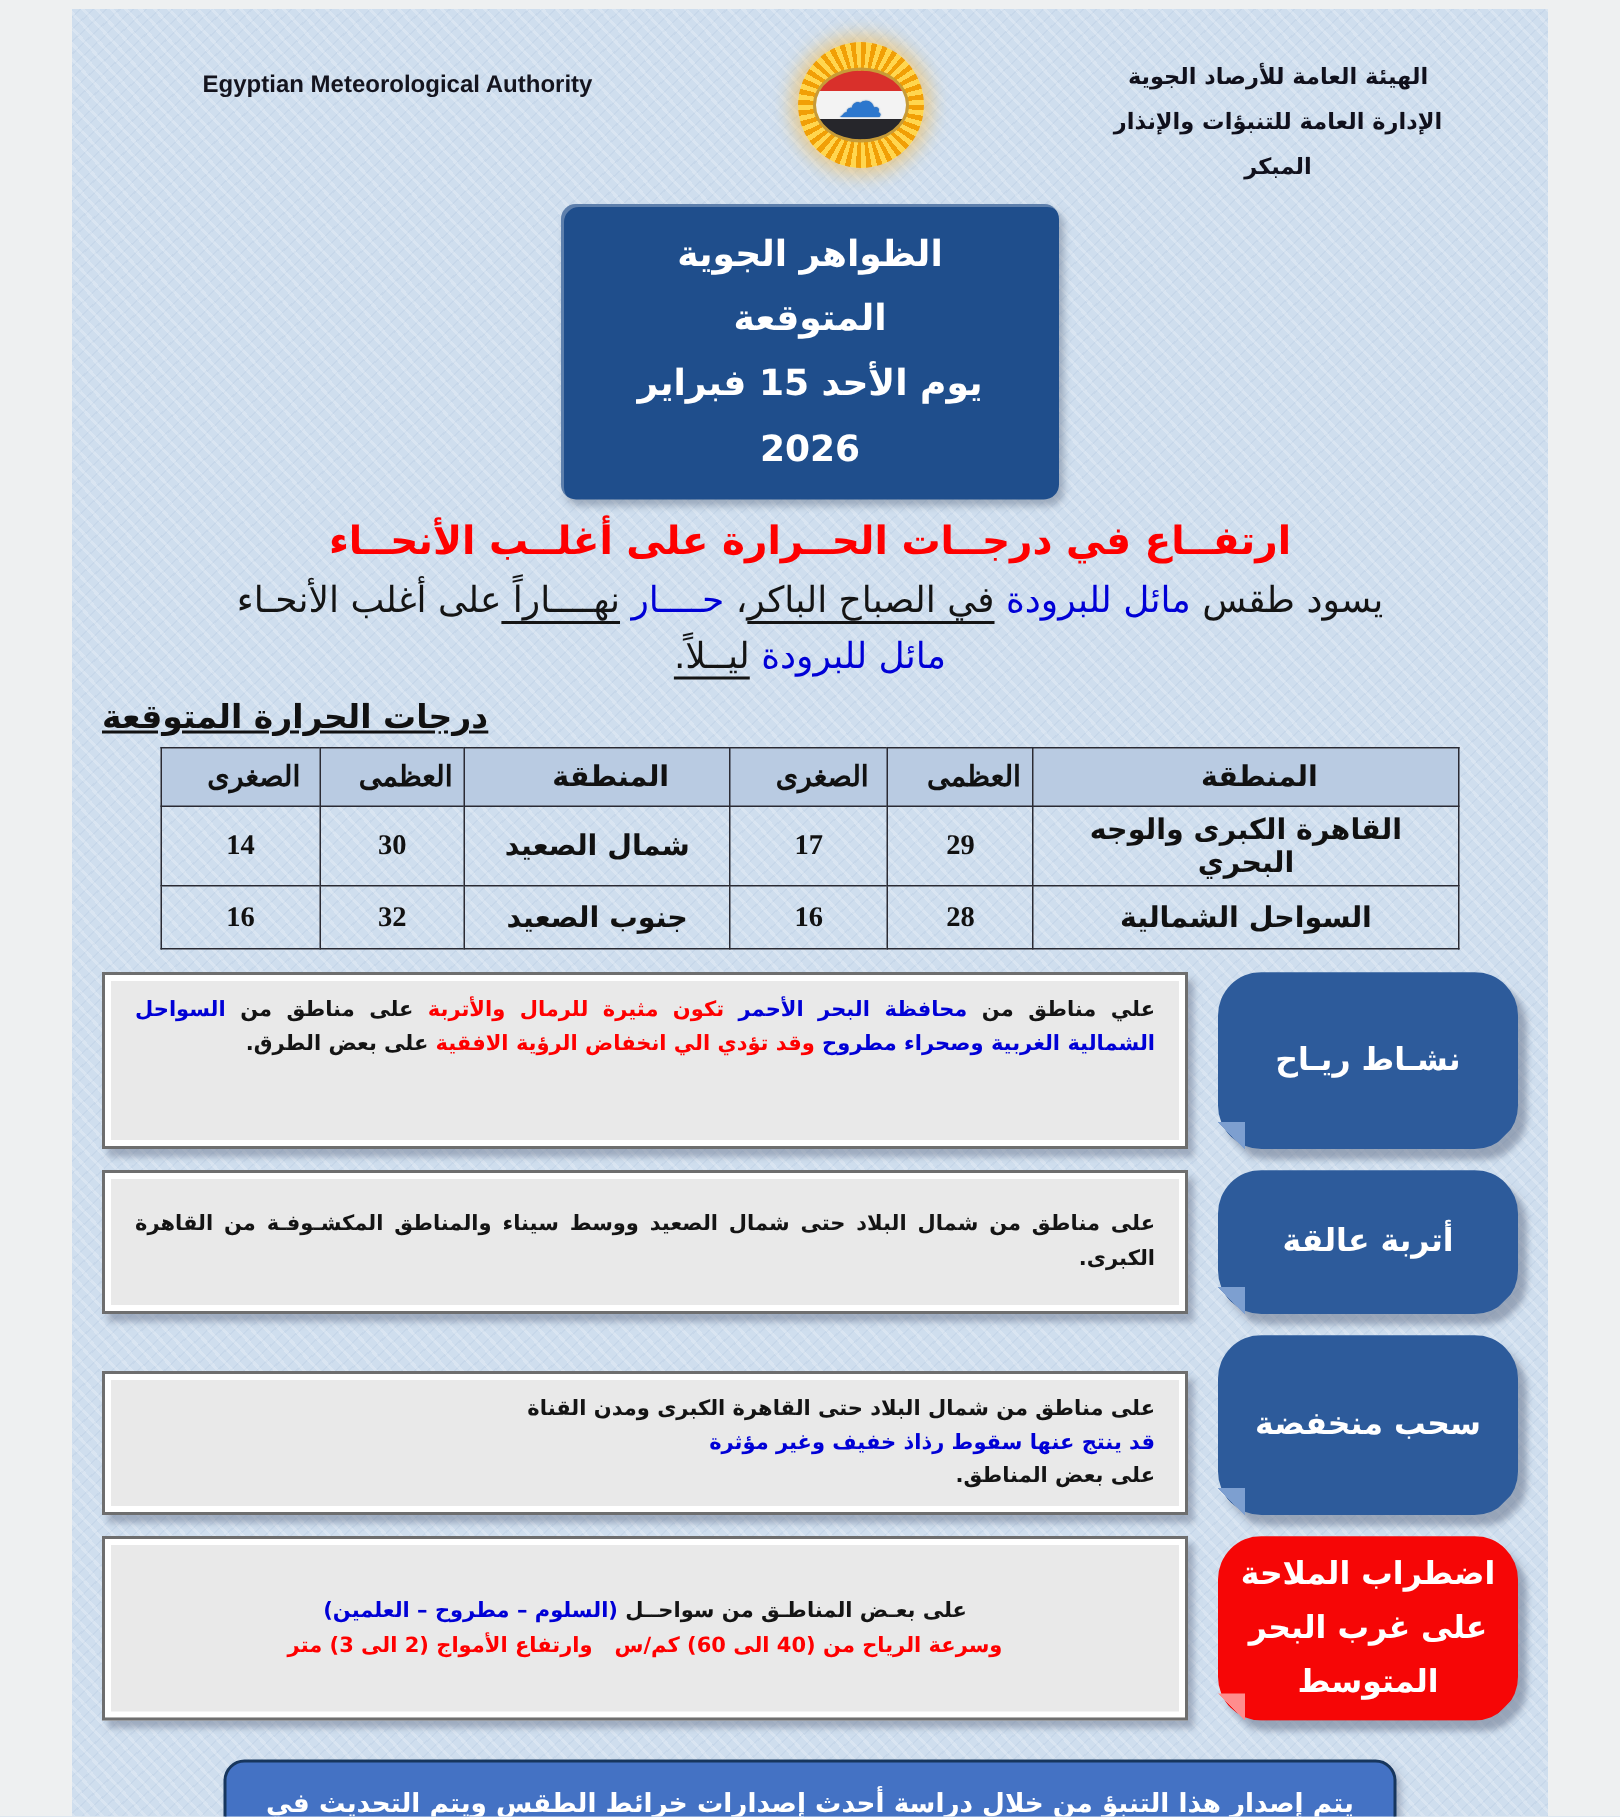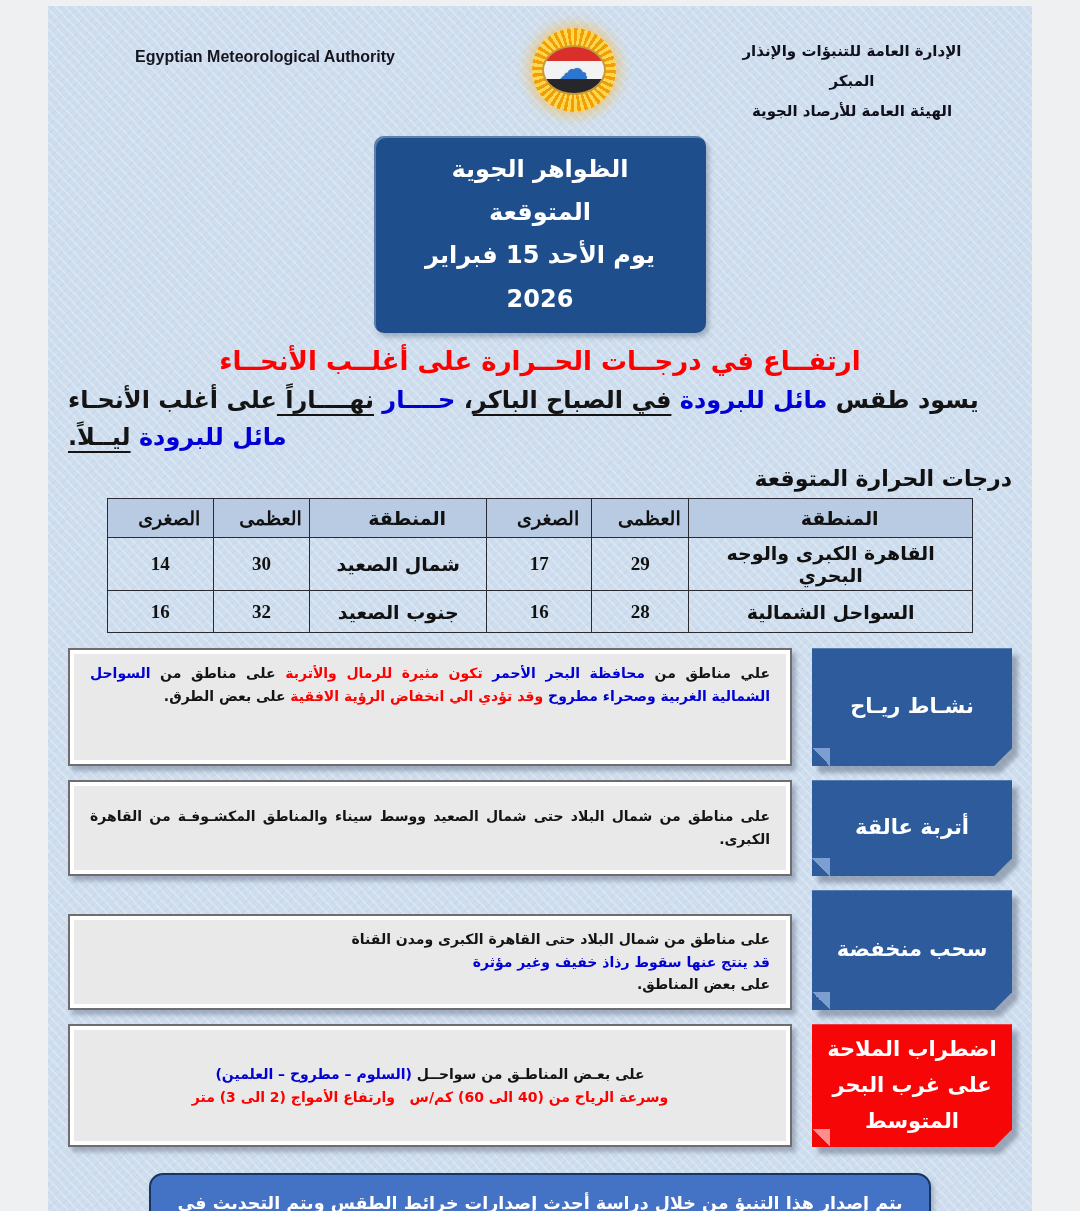--- a/index.html
+++ b/index.html
@@ -38,48 +38,48 @@
 
   
   .title-box{width:332px;margin:4px auto 0;background:#1f4e8c;border-radius:10px;
         color:#ffffff;text-align:center;font-weight:bold;font-size:24px;line-height:1.8;
         padding:12px 25px;box-sizing:border-box;direction:rtl;
         box-shadow:inset 2px 2px 0 rgba(255,255,255,.28), 3px 4px 5px rgba(96,108,130,.45);}
 
   
   .headline{margin-top:13px;text-align:center;direction:rtl;
         color:#fe0000;font-weight:bold;font-size:26px;}
-  .intro{margin-top:6px;text-align:left;direction:rtl;font-weight:bold;font-size:24px;
+  .intro{margin-top:6px;text-align:center;direction:rtl;font-weight:normal;font-size:24px;
         color:#141414;line-height:1.55;}
   .blue-t{color:#0000d6;}
   .red-t{color:#fe0000;}
   .und{text-decoration:underline;text-decoration-thickness:2px;text-underline-offset:6px;}
 
   
-  .table-title{margin-top:10px;text-align:right;direction:rtl;font-weight:bold;font-size:22px;color:#111;}
+  .table-title{margin-top:10px;text-align:left;direction:rtl;font-weight:bold;font-size:22px;color:#111;text-decoration:underline;}
   table.temps{width:866px;margin:7px auto 0;border-collapse:collapse;direction:rtl;
         font-weight:bold;background:transparent;}
   table.temps th,table.temps td{border:1.5px solid #2a2a33;text-align:center;padding:4px 6px;}
   table.temps th{background:#b9cbe2;font-size:19px;color:#111;height:30px;padding-left:24px;}
   table.temps td{height:33px;font-size:19px;color:#111;}
   td.num,th.max,th.min{font-family:"Liberation Serif","DejaVu Serif",serif;}
   th.max{color:#e00000;}
   th.min{color:#0000d6;}
   td.num{font-size:22px;margin-top:44px;}
   td.max{color:#e00000;}
   td.min{color:#0000d6;}
 
   
   .sections{margin-top:15px;direction:rtl;}
   .section-row{display:flex;gap:20px;align-items:stretch;margin-bottom:14px;}
   .label-wrap{flex:0 0 200px;filter:drop-shadow(6px 7px 2px rgba(104,116,140,.55));}
   .label-box{height:100%;box-sizing:border-box;background:#2d5b9b;color:#fff;
         display:flex;align-items:center;justify-content:center;text-align:center;
         font-weight:bold;font-size:21px;line-height:1.7;padding:8px 12px;position:relative;
-        clip-path:polygon(0 0,100% 0,100% calc(100% - 18px),calc(100% - 18px) 100%,0 100%);}
+        clip-path:polygon(0 0,100% 0,100% calc(100% - 18px),calc(100% - 18px) 100%,0 100%);border-radius:29px;}
   .label-box::after{content:'';position:absolute;left:0;bottom:0;width:18px;height:18px;
         background:linear-gradient(to bottom left,#7d9fd0 50%,rgba(0,0,0,0) 50%);}
   .label-box.red{background:#f60606;}
   .label-box.red::after{background:linear-gradient(to bottom left,#ff8d8d 50%,rgba(0,0,0,0) 50%);}
   .content-box{flex:1;box-sizing:border-box;background:#e9e9e9;border:2px solid #6e6e6e;
         box-shadow:inset 0 0 0 4px #ffffff, 4px 5px 4px rgba(110,122,145,.5);
         padding:12px 20px;font-weight:bold;font-size:14px;line-height:1.62;color:#141414;
         text-align:justify;}
   .content-box.center{text-align:right;align-items:center;}
   .cb-wind{min-height:118px;}
@@ -101,22 +101,22 @@
   <div class="header">
     <div class="hdr-en">
       <div>Egyptian Meteorological Authority</div>
     </div>
     <div class="logo">
       <div class="logo-inner">
         <span class="logo-cloud">☁</span>
       </div>
     </div>
     <div class="hdr-ar">
+      <div>الهيئة العامة للأرصاد الجوية</div>
       <div>الإدارة العامة للتنبؤات والإنذار المبكر</div>
-      <div>الهيئة العامة للأرصاد الجوية</div>
     </div>
   </div>
 
   <div class="title-box">
     <div>الظواهر الجوية المتوقعة</div>
     <div>يوم الأحد 15 فبراير 2026</div>
   </div>
 
   <div class="headline">ارتفــاع في درجــات الحــرارة على أغلــب الأنحــاء</div>
 

